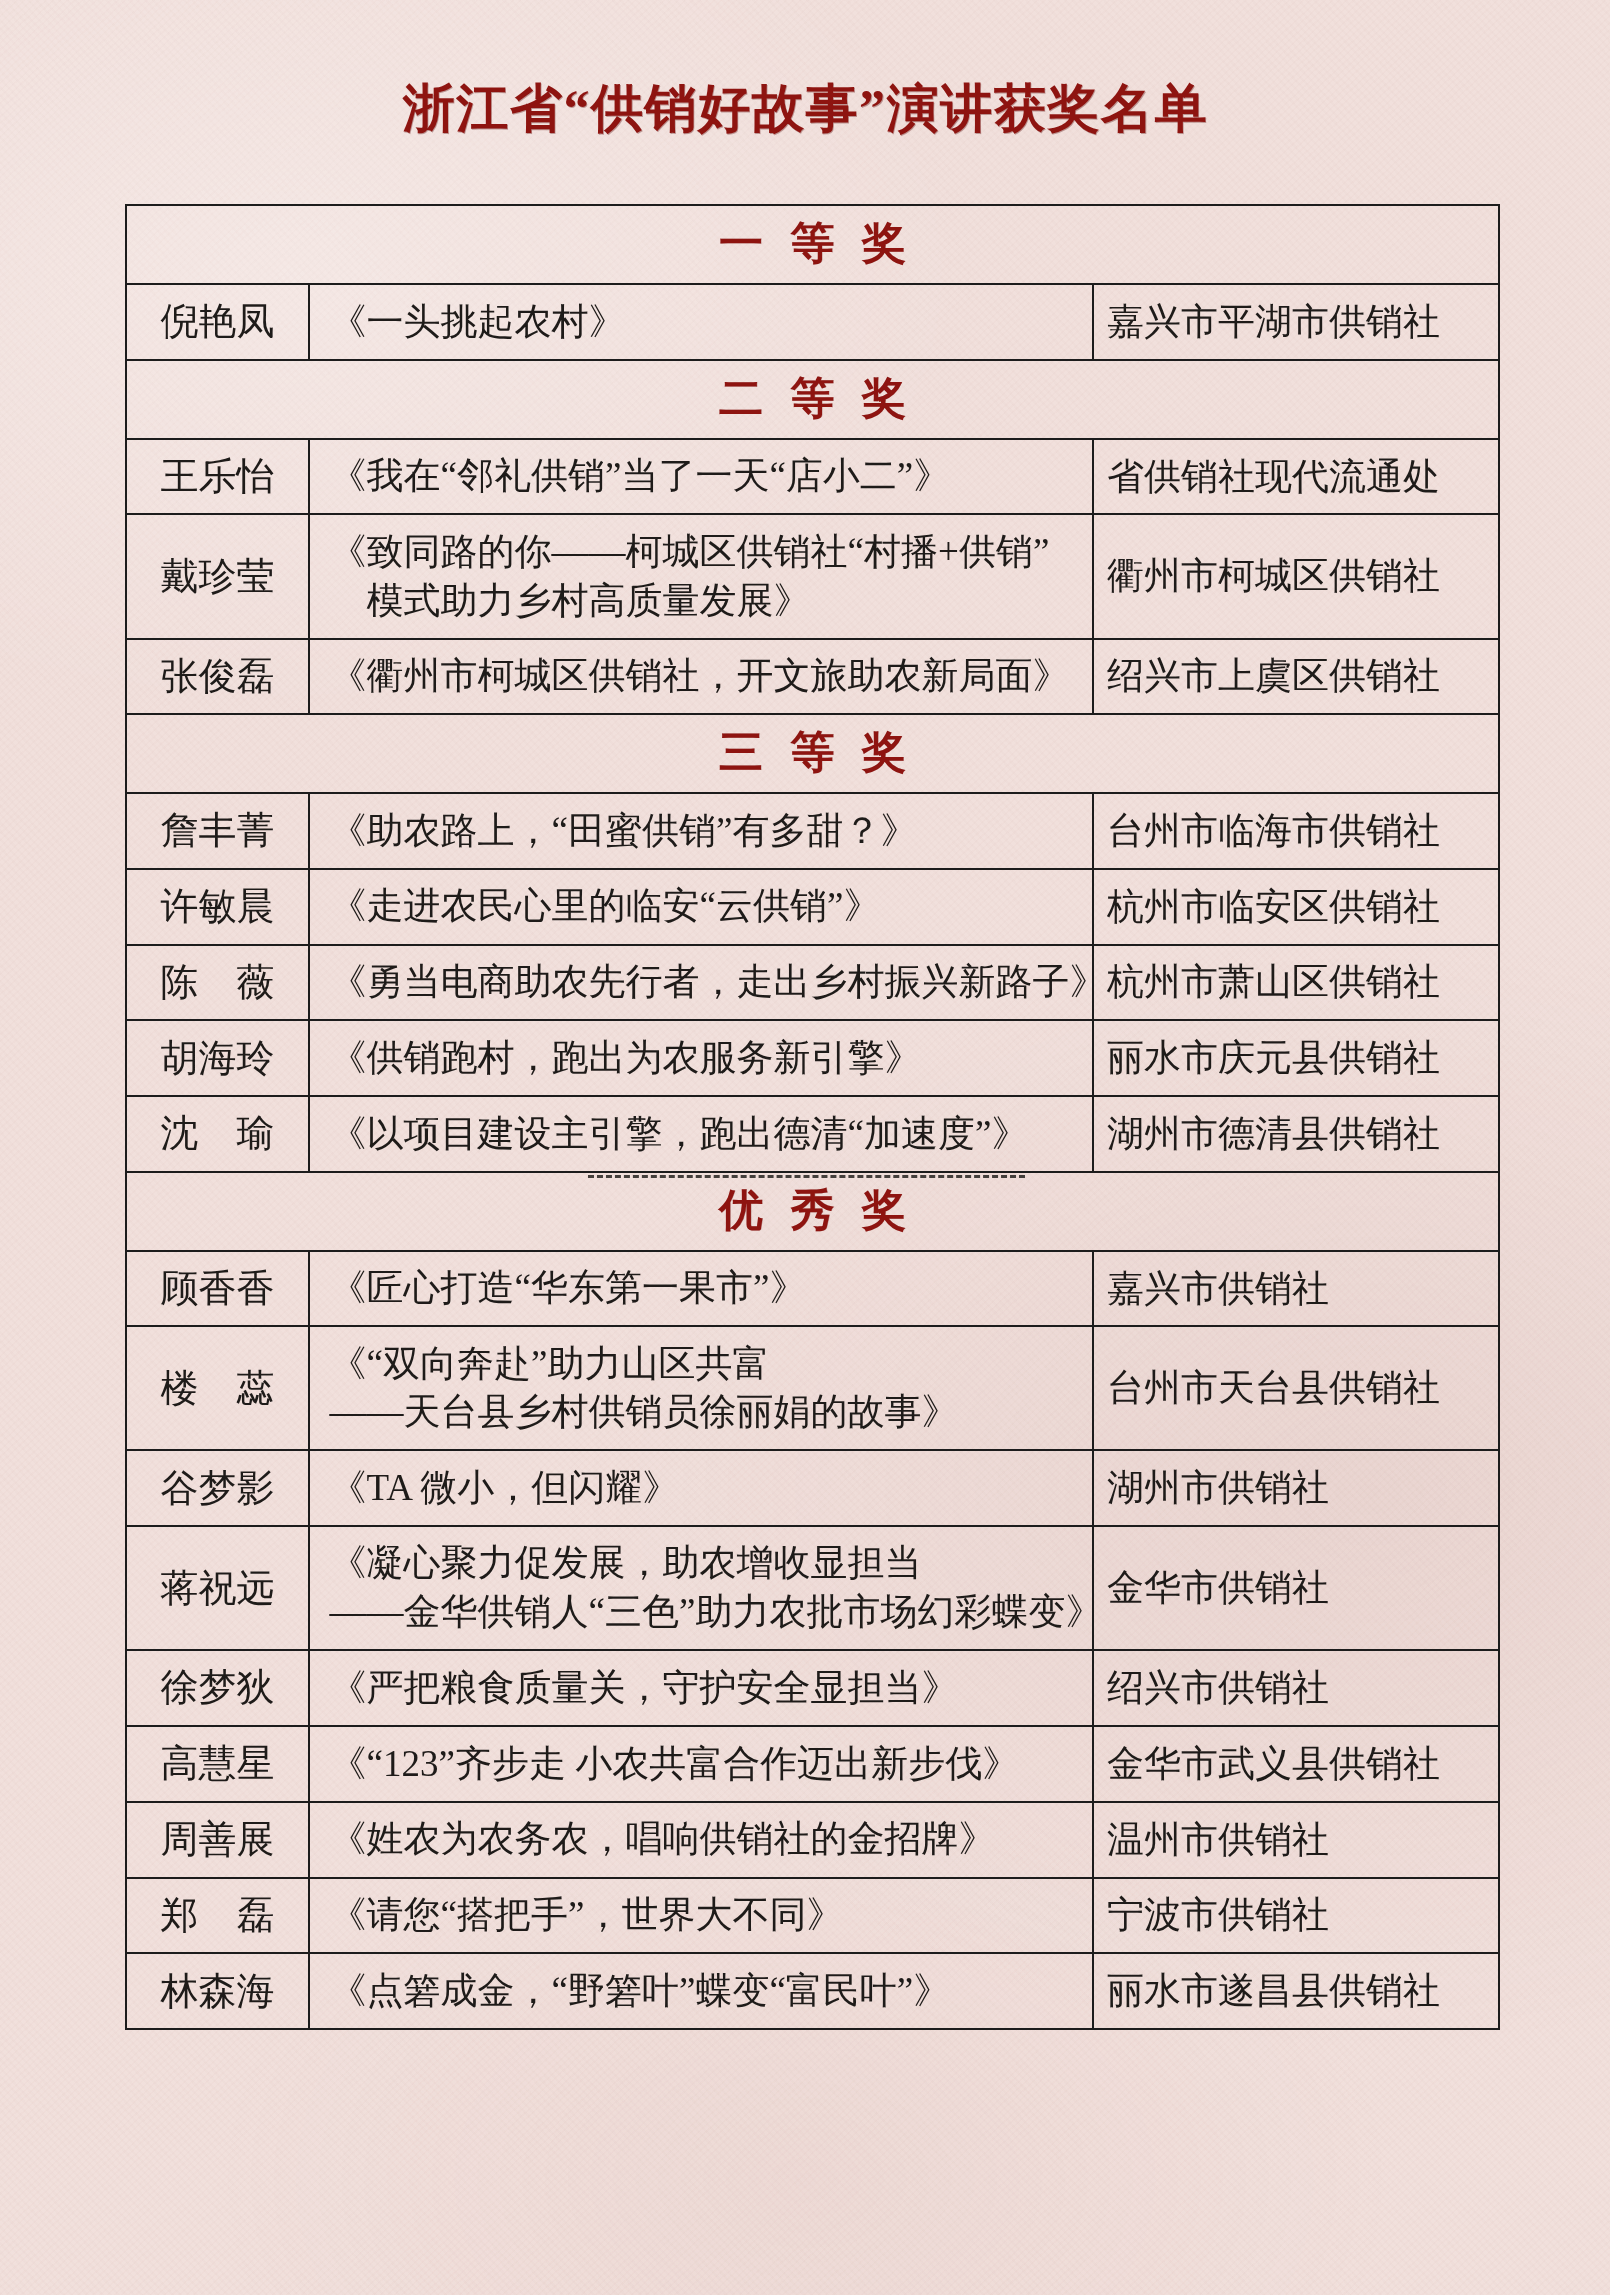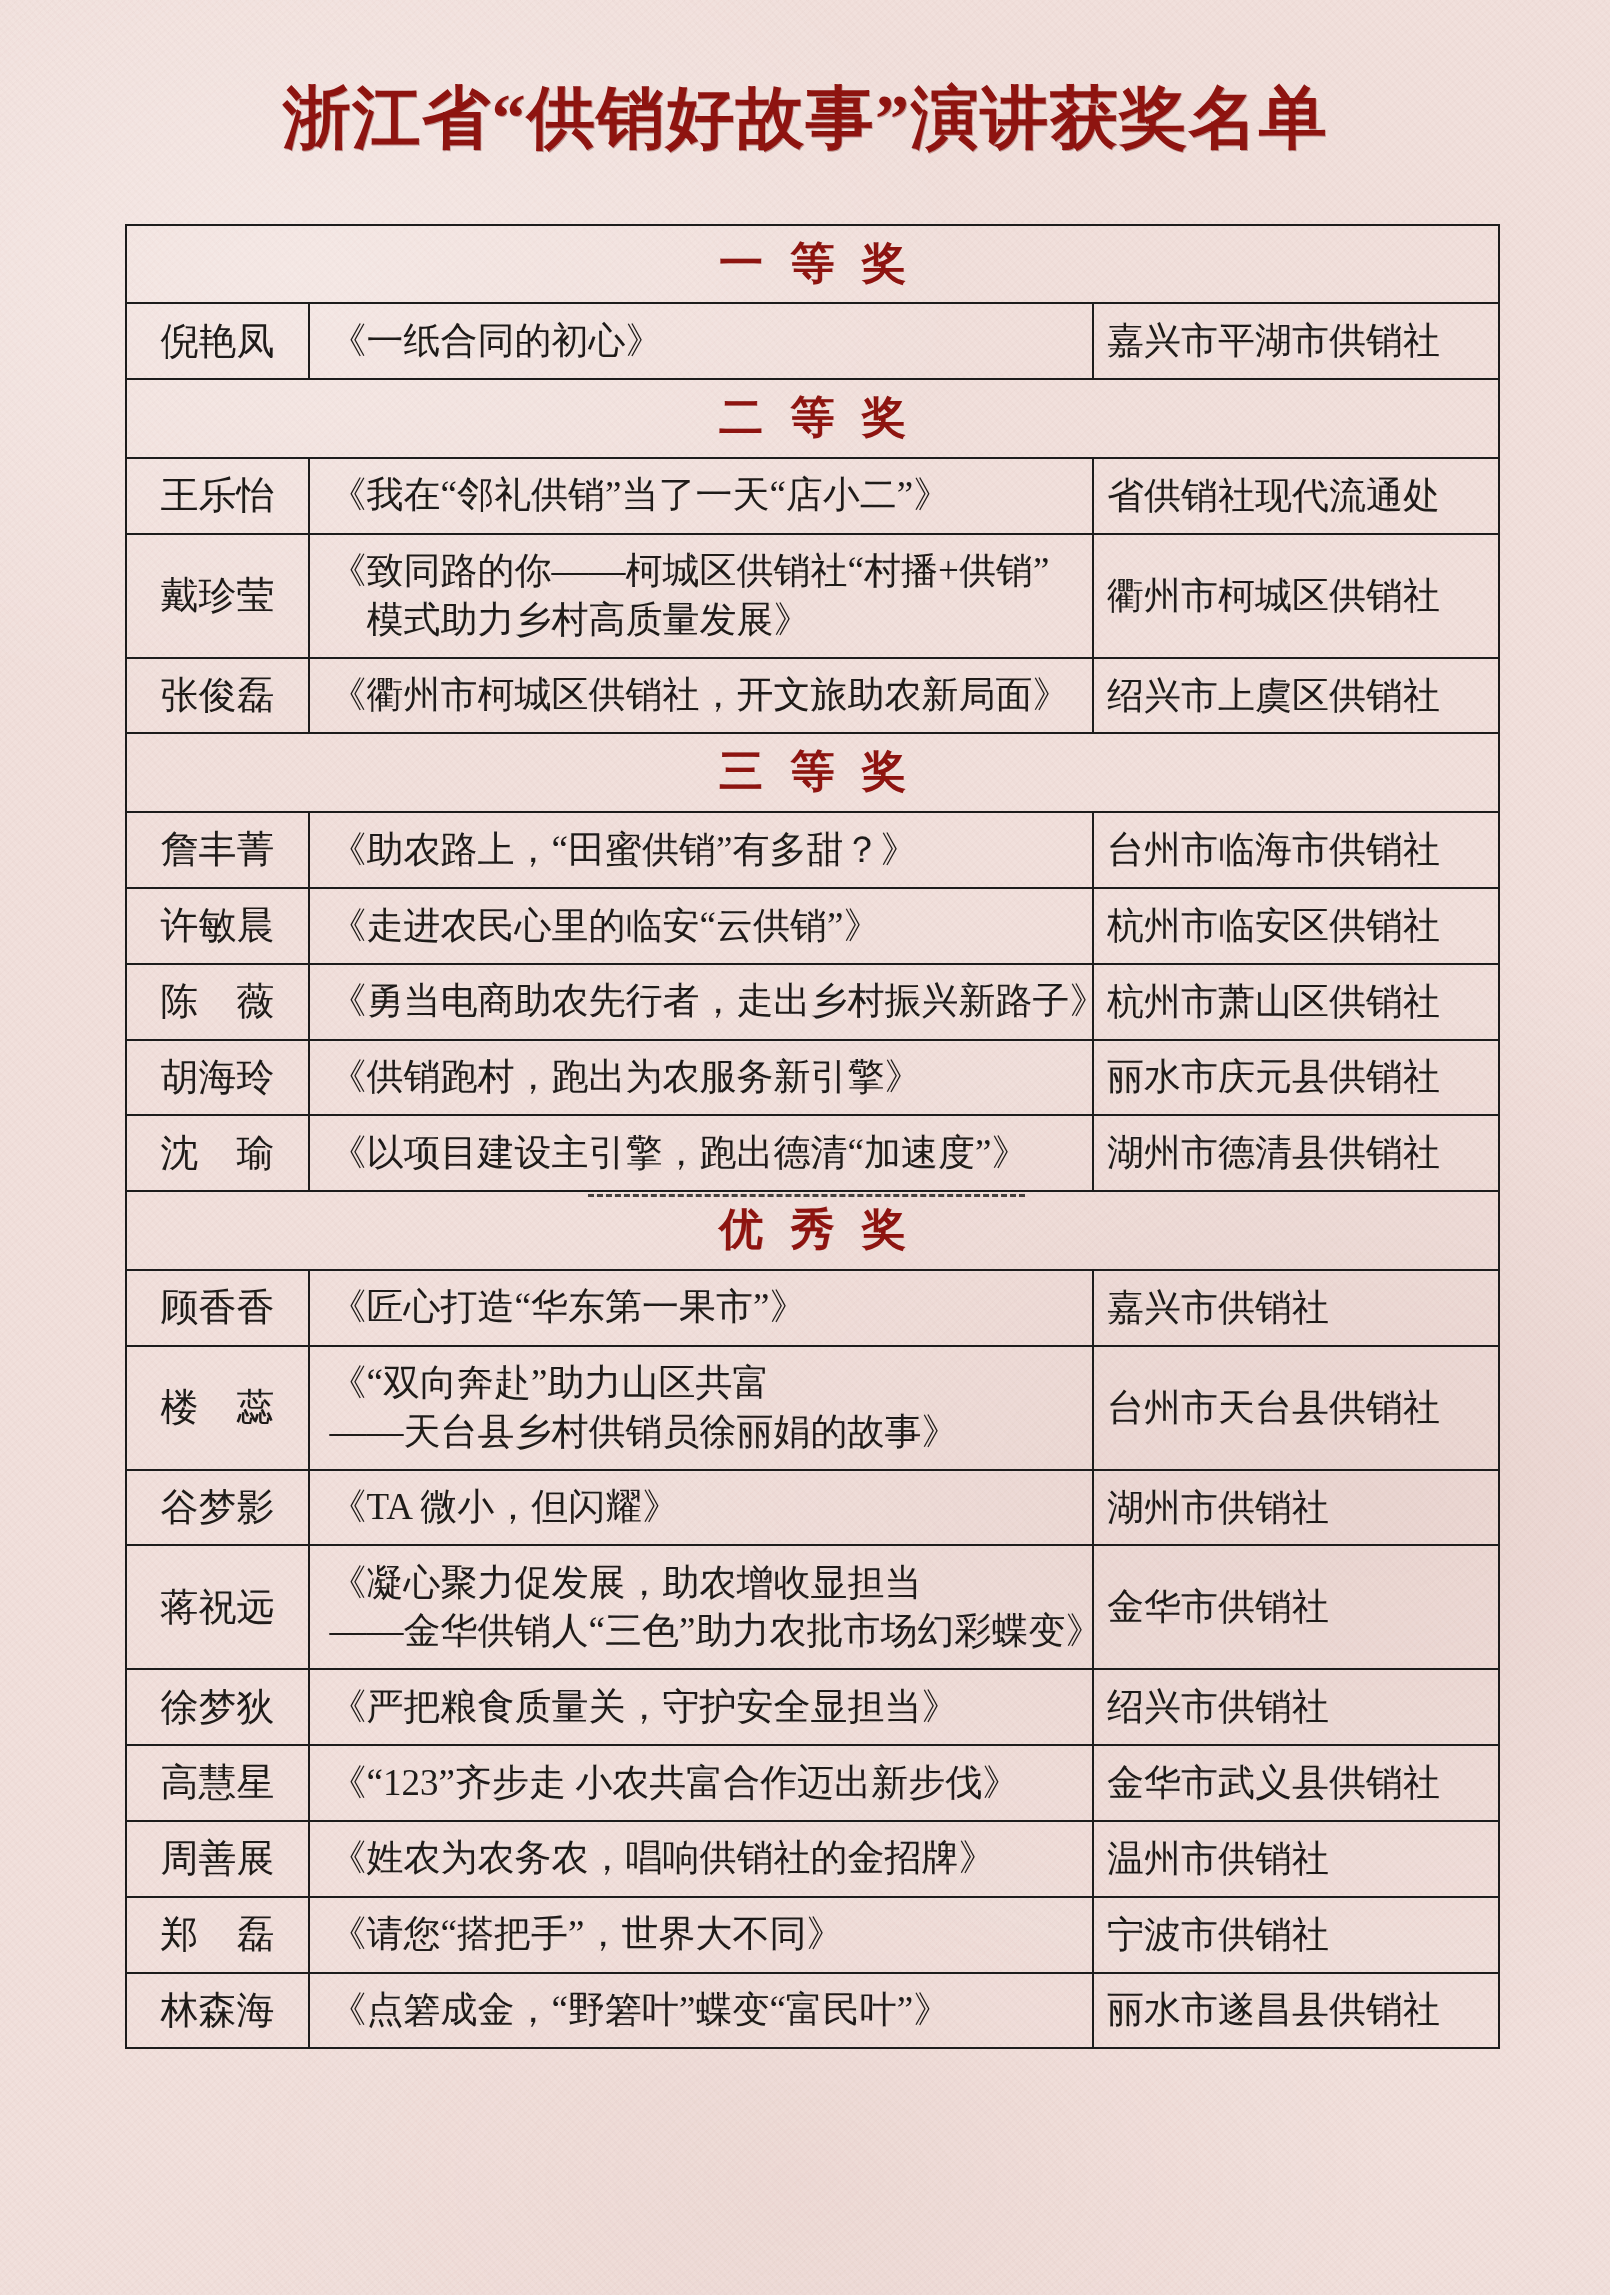--- a/index.html
+++ b/index.html
@@ -22,21 +22,21 @@
       radial-gradient(980px 653px at 50% 95%, rgba(201,160,152,0.10), rgba(201,160,152,0) 60%),
       repeating-linear-gradient(47deg, rgba(120,80,70,0.016) 0 2.4px, rgba(255,255,255,0.02) 2.4px 5.7px),
       repeating-linear-gradient(-43deg, rgba(120,80,70,0.013) 0 1.6px, rgba(255,255,255,0.015) 1.6px 4.9px),
       var(--paper);
   }
   .doc { width: 100%; height: 100%; position: relative; }
   .page-title {
     margin: 0;
     padding-top: 78px;
     text-align: center;
-    font-size: 68px;
+    font-size: 52px;
     line-height: 1.2;
     font-weight: bold;
     letter-spacing: 1.6px;
     color: var(--accent-red);
     text-shadow: 0.8px 0.8px 0 rgba(90,10,8,0.35);
   }
   table.award-table {
     border-collapse: collapse;
     table-layout: fixed;
     width: 1373px;
@@ -99,21 +99,21 @@
       <col style="width:784px">
       <col style="width:406px">
     </colgroup>
     <tbody>
         <tr>
           <td colspan="3" class="section-cell"><span>一 等 奖</span></td>
         </tr>
         <tr>
           <td class="name-cell">倪艳凤</td>
           <td class="title-cell">
-            <div class="title-line">《一纸合同的初心》</div>
+            <div class="title-line">《一头挑起农村》</div>
           </td>
           <td class="org-cell">嘉兴市平湖市供销社</td>
         </tr>
         <tr>
           <td colspan="3" class="section-cell"><span>二 等 奖</span></td>
         </tr>
         <tr>
           <td class="name-cell">王乐怡</td>
           <td class="title-cell">
             <div class="title-line">《我在“邻礼供销”当了一天“店小二”》</div>

